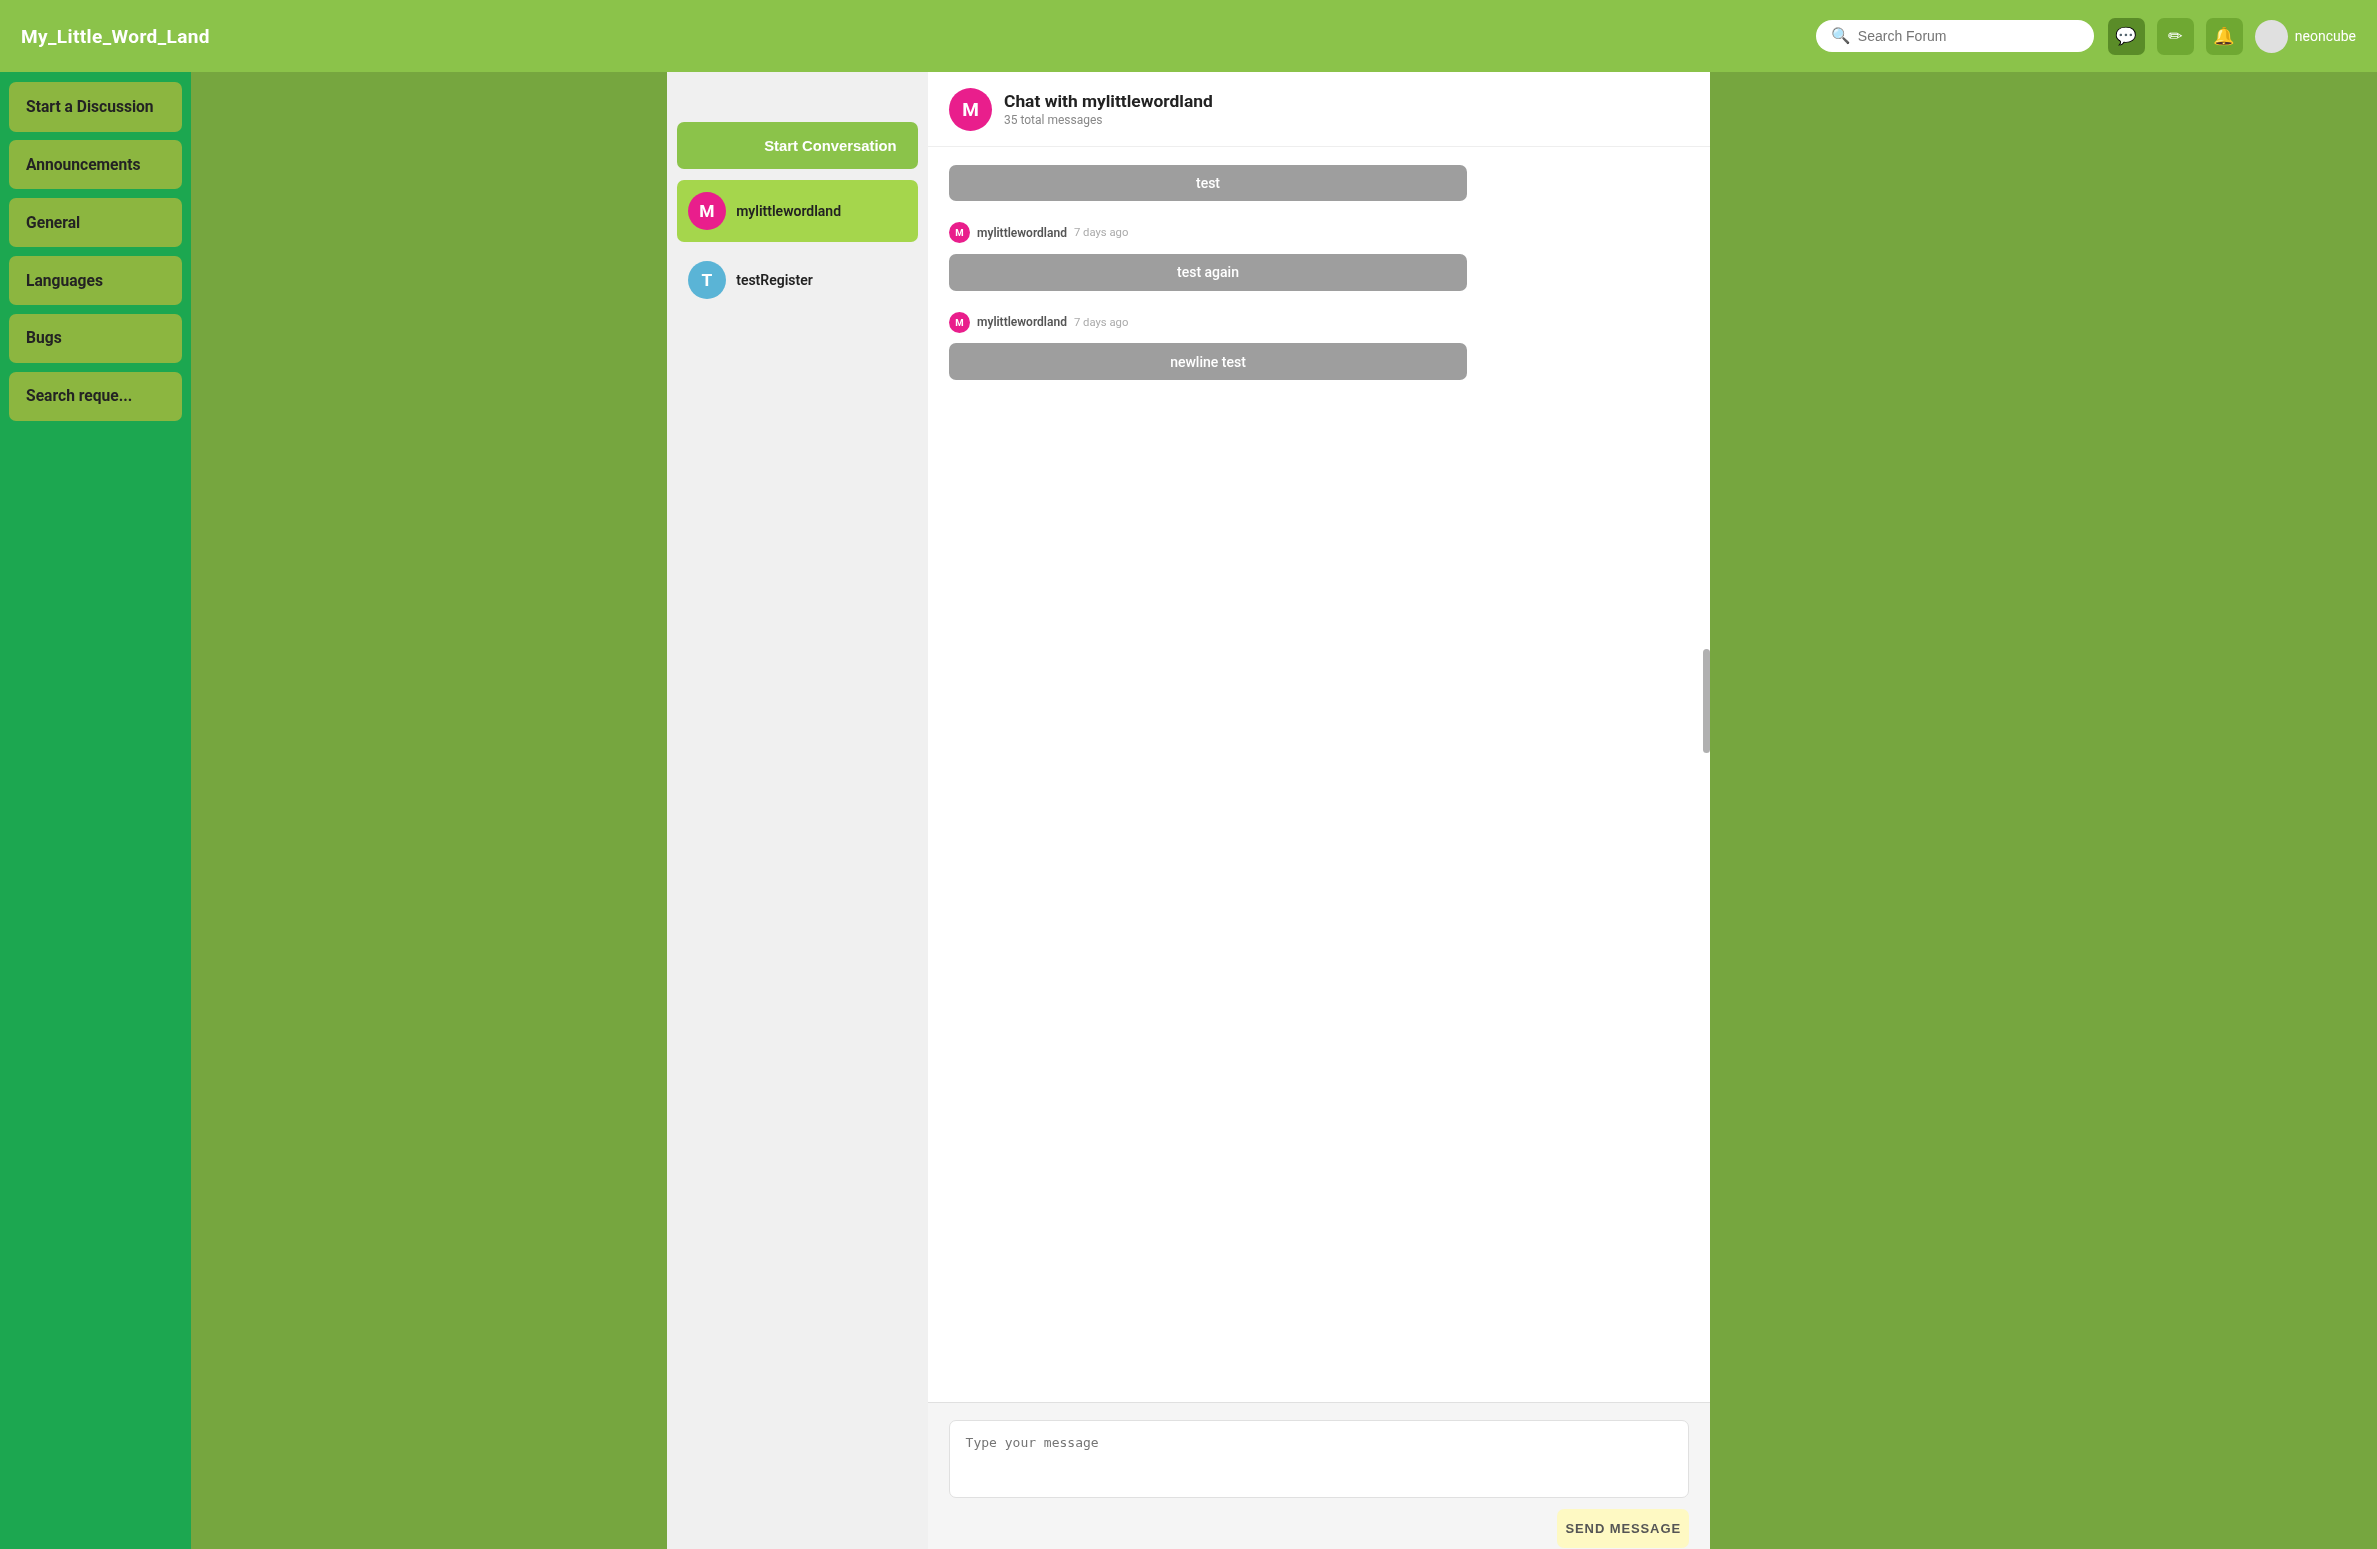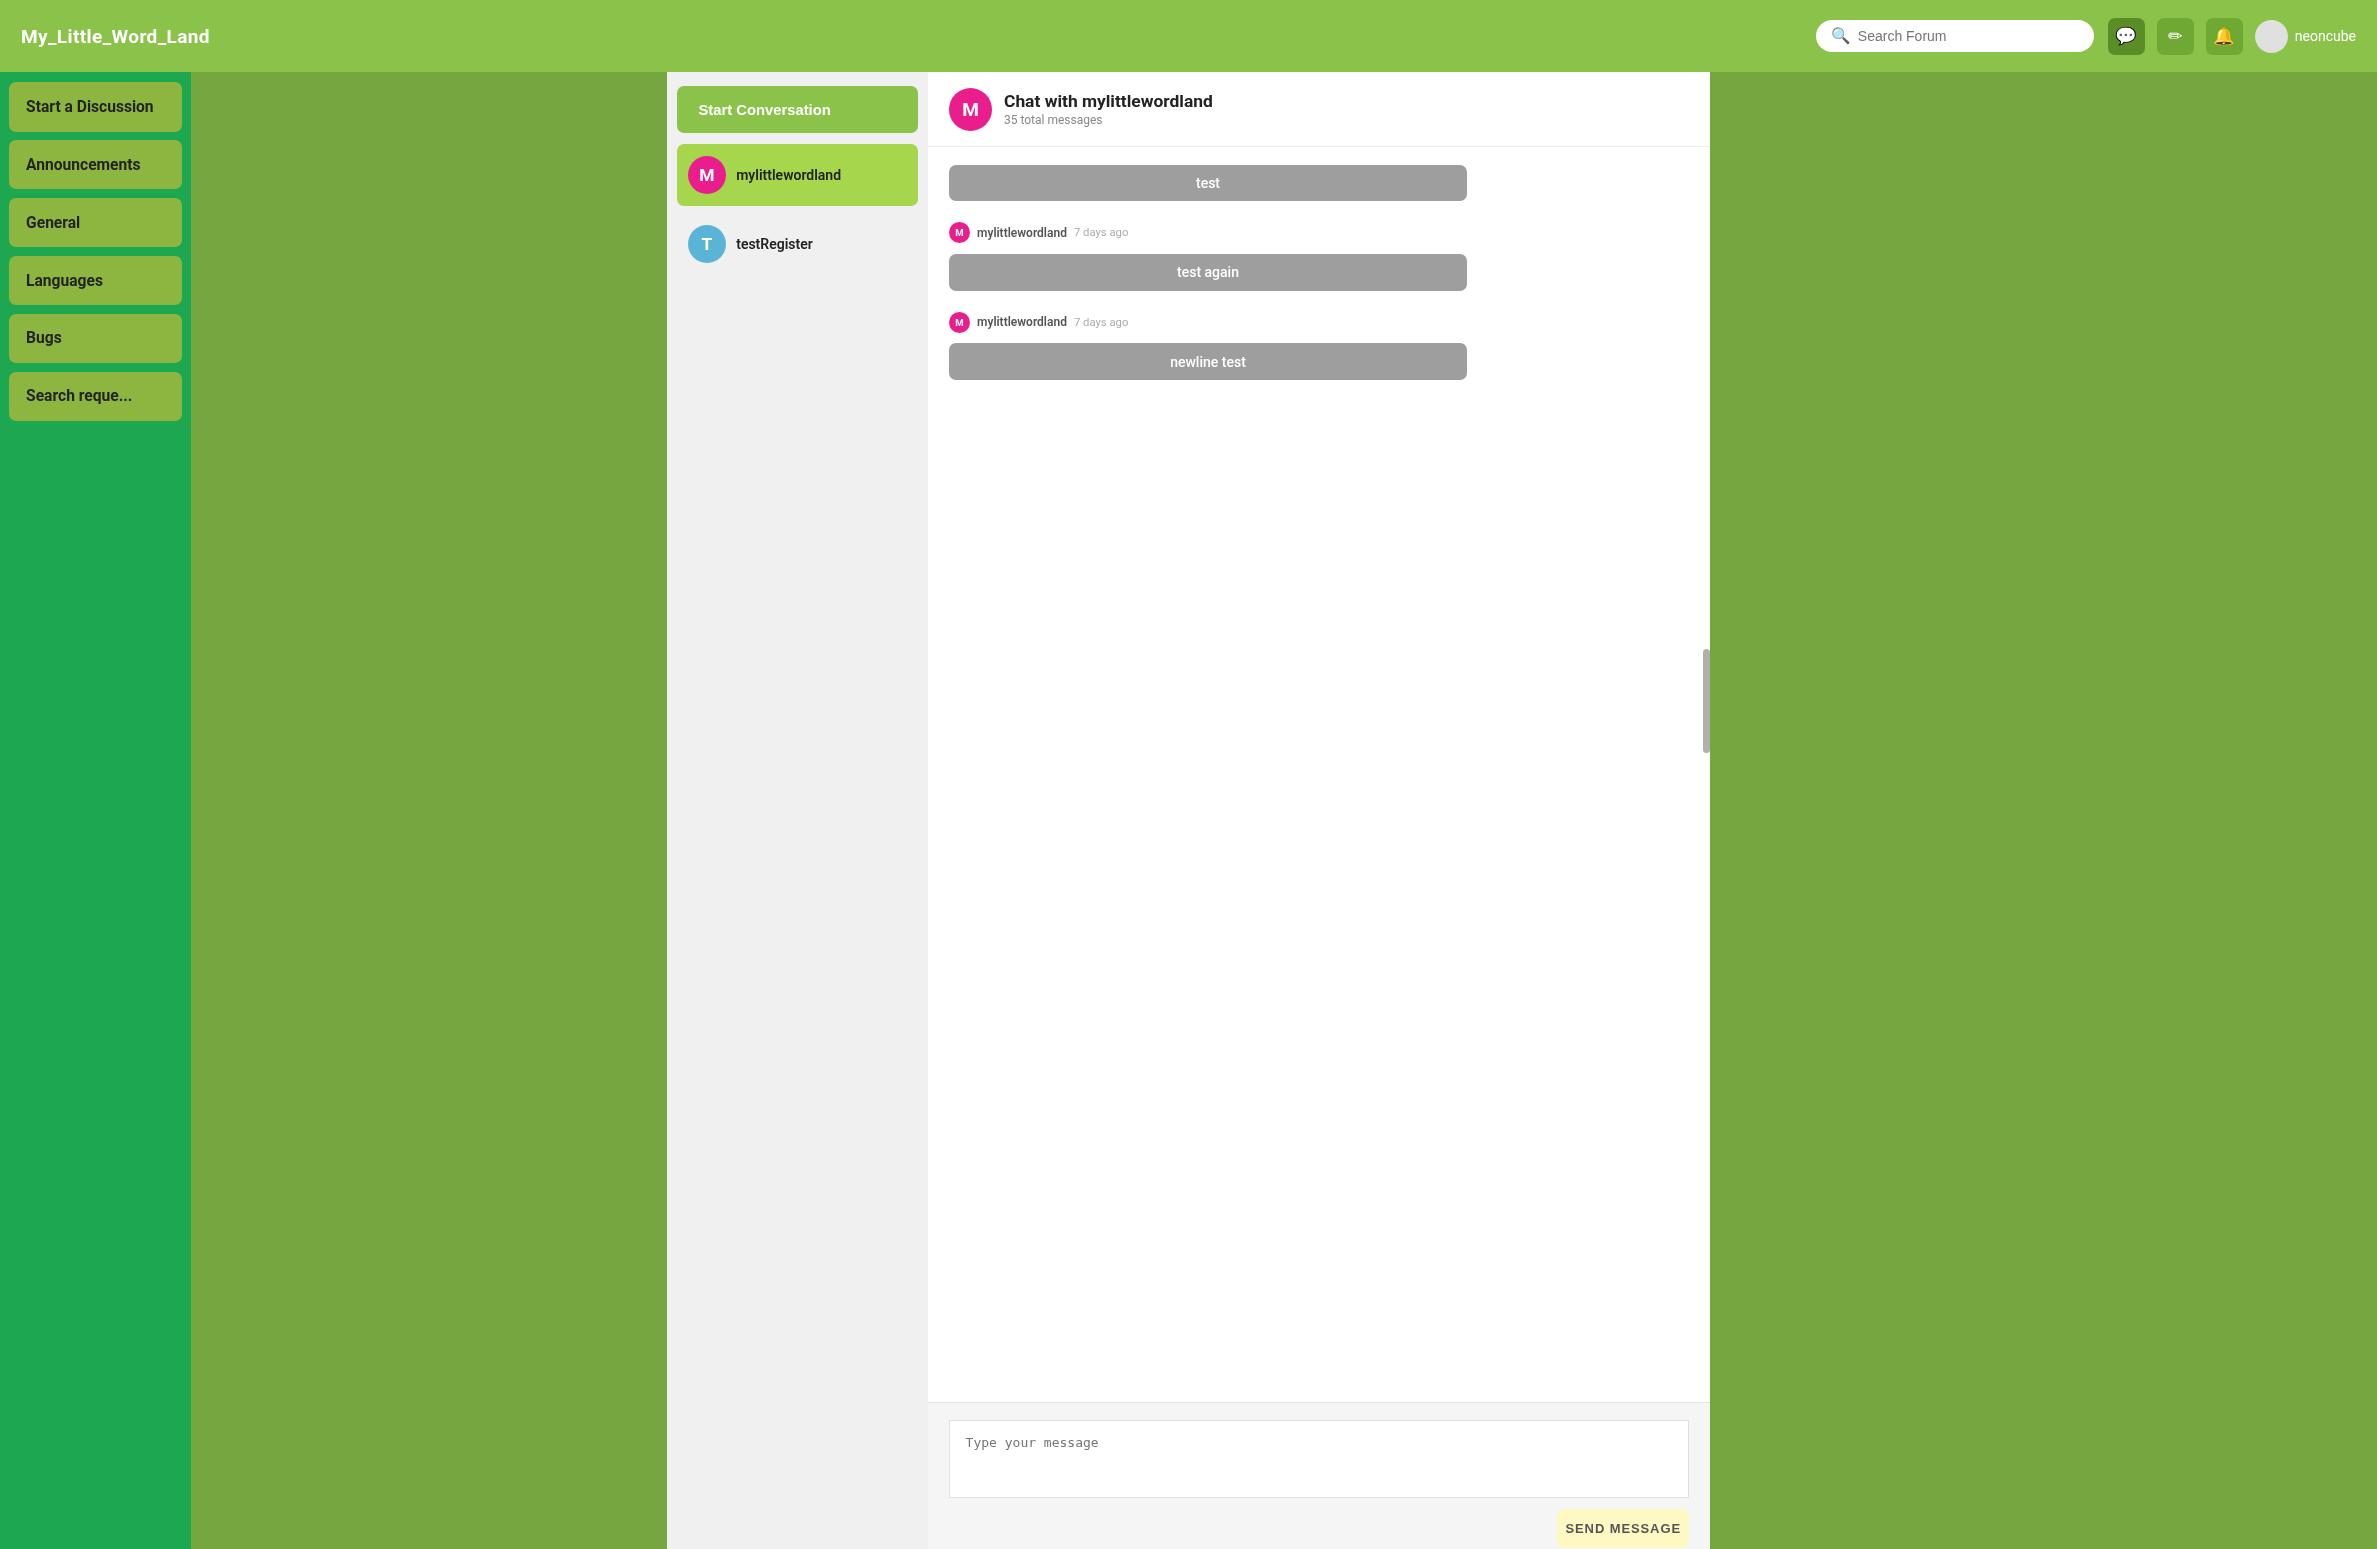--- a/index.html
+++ b/index.html
@@ -160,22 +160,23 @@
     }
     .start-conv-btn {
       background: #8bc34a;
       color: #fff;
       font-weight: 700;
       font-size: 14.8px;
       border: none;
       border-radius: 7px;
       padding: 15.6px 21px;
       cursor: pointer;
-      text-align: left;
+      text-align: right;
       margin-bottom: 3.5px;
+      margin-top: 36px;
     }
 
     .conv-item {
       display: flex;
       align-items: center;
       gap: 10.4px;
       padding: 12px 10.4px;
       border-radius: 7px;
       cursor: pointer;
       background: transparent;
@@ -306,21 +307,21 @@
       background: #f5f5f5;
       padding: 17.4px 21px;
       display: flex;
       flex-direction: column;
       gap: 10.4px;
       border-top: 0.9px solid #e0e0e0;
     }
     .chat-input-box {
       background: #fff;
       border: 0.9px solid #e0e0e0;
-      border-radius: 0;
+      border-radius: 7px;
       padding: 14px 15.6px;
       font-size: 13px;
       color: #aaa;
       min-height: 78px;
       resize: none;
       outline: none;
       width: 100%;
     }
     .send-btn {
       background: #fef9c3;

